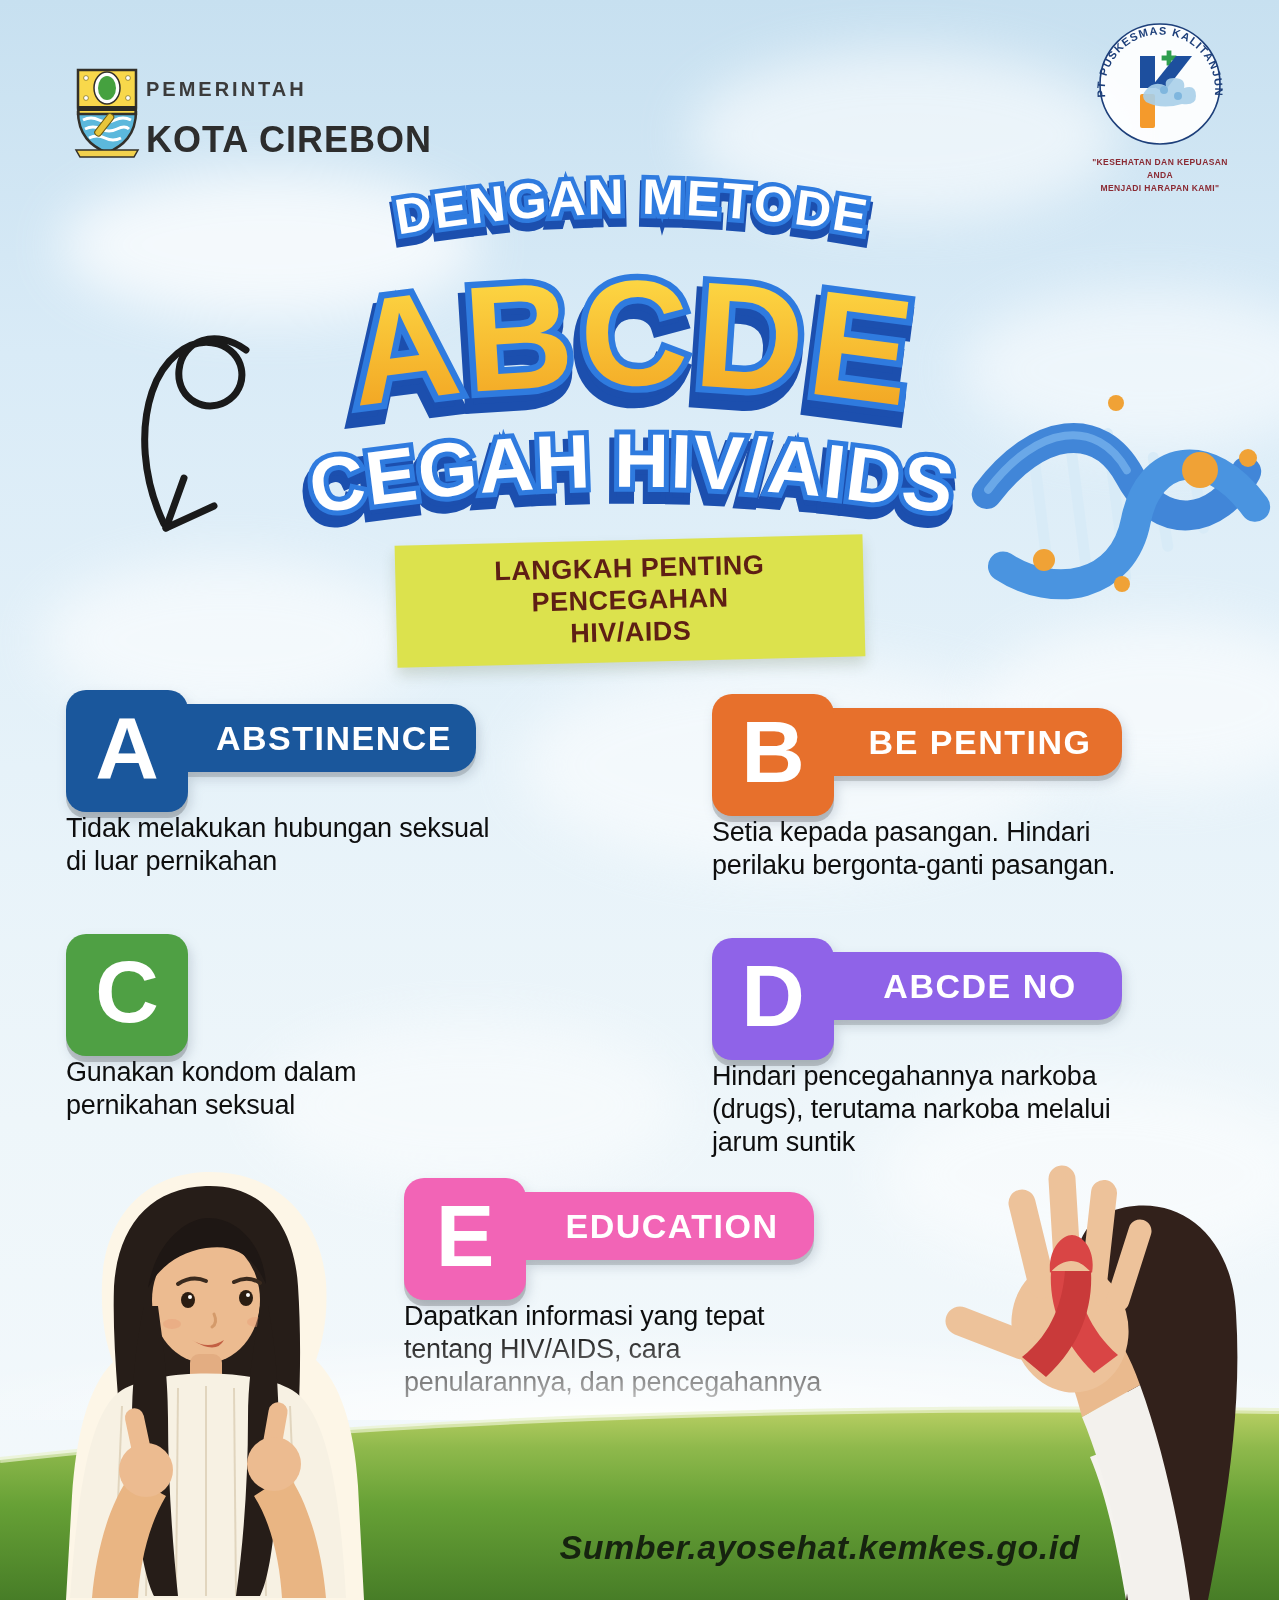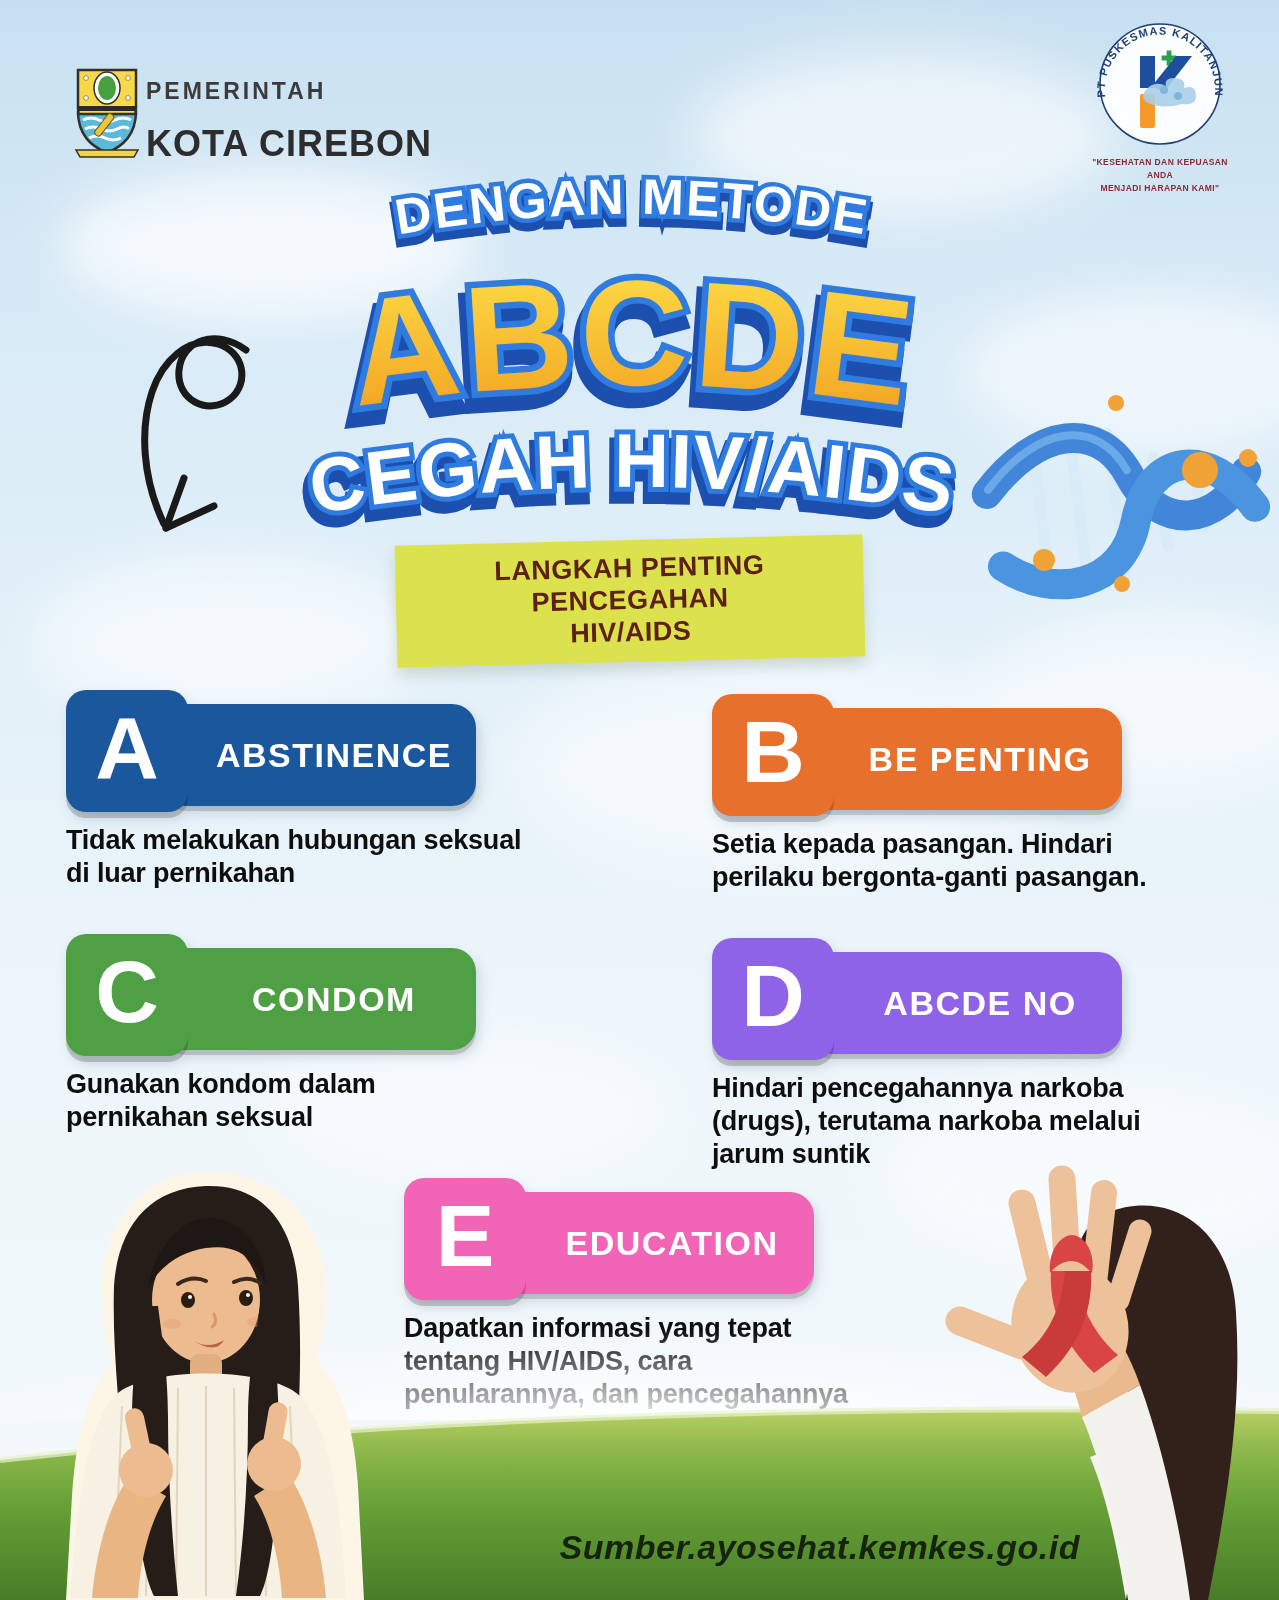--- a/index.html
+++ b/index.html
@@ -2,46 +2,46 @@
 <html><head>
 <meta charset="utf-8">
 <style>
   html,body{margin:0;padding:0;background:#9db8c8;}
   *{box-sizing:border-box;font-family:"Liberation Sans",sans-serif;}
   .poster{position:relative;width:1279px;height:1600px;overflow:hidden;margin:0 auto;
     background:linear-gradient(180deg,#c7e0f0 0%,#d9ebf7 22%,#e6f2f9 48%,#eef6fa 70%,#f4f9fc 100%);}
   .cloud{position:absolute;background:#ffffff;border-radius:50%;filter:blur(26px);}
   
   .gov{position:absolute;left:146px;top:78px;}
-  .gov .l1{font-size:23px;font-weight:700;letter-spacing:3px;color:#3b3b3b;}
+  .gov .l1{font-size:20px;font-weight:700;letter-spacing:3px;color:#3b3b3b;}
   .gov .l2{font-size:36px;font-weight:800;letter-spacing:1px;color:#2d2d2d;margin-top:18px;}
   .crest{position:absolute;left:74px;top:66px;}
   .clinic{position:absolute;left:1080px;top:20px;width:160px;text-align:center;}
   .clinic .motto{margin-top:4px;font-size:8.5px;font-weight:700;letter-spacing:.4px;color:#8a2a33;line-height:1.5;white-space:pre-line;}
   
   .title-svg{position:absolute;left:262px;top:146px;}
   .arrow-svg{position:absolute;left:106px;top:326px;}
   .dna-svg{position:absolute;left:960px;top:358px;}
   
   .banner{position:absolute;left:396px;top:540px;width:468px;height:122px;background:#dce24d;
     transform:rotate(-1.4deg);display:flex;align-items:center;justify-content:center;
     box-shadow:0 8px 14px rgba(70,90,40,.18);}
   .banner-text{font-size:27px;font-weight:800;color:#5e1f14;text-align:center;line-height:1.18;white-space:pre-line;letter-spacing:.5px;}
   
   .card{position:absolute;width:520px;}
   .badge{position:relative;height:122px;width:410px;filter:drop-shadow(3px 6px 6px rgba(40,60,90,.18));}
-  .tab{position:absolute;left:96px;top:14px;width:314px;height:102px;background:var(--c);
+  .tab{position:absolute;left:96px;top:14px;width:314px;height:68px;background:var(--c);
     border-radius:24px;display:flex;align-items:center;justify-content:center;padding-left:30px;
     box-shadow:0 5px 0 rgba(0,0,0,.14);}
   .tab-label{color:#fff;font-weight:700;font-size:34px;letter-spacing:1.5px;}
   .letterbox{position:absolute;left:0;top:0;width:122px;height:122px;background:var(--c);
     border-radius:20px;display:flex;align-items:center;justify-content:center;
     box-shadow:0 6px 0 rgba(0,0,0,.18);}
   .letter{color:#fff;font-weight:700;font-size:88px;line-height:1;transform:translateY(-3px);}
-  .desc{margin-top:12px;font-size:27px;font-weight:700;color:#0e0e0e;line-height:1.22;white-space:pre-line;letter-spacing:-.2px;}
+  .desc{font-size:27px;font-weight:400;color:#0e0e0e;line-height:1.22;white-space:pre-line;letter-spacing:-.2px;}
   
   .horizon-glow{position:absolute;left:0;top:1330px;width:1279px;height:90px;
     background:radial-gradient(60% 100% at 50% 100%,rgba(255,255,255,.95),rgba(255,255,255,0));z-index:4;}
   .grass{position:absolute;left:0;top:1375px;z-index:5;}
   .figure-left{position:absolute;left:26px;top:1156px;z-index:6;}
   .figure-right{position:absolute;left:930px;top:1145px;z-index:6;}
   .footer{position:absolute;left:390px;top:1528px;width:690px;z-index:8;text-align:right;
     font-size:34px;font-style:italic;font-weight:600;color:#16230f;letter-spacing:.5px;}
   .z2{z-index:2}.z3{z-index:3}
 </style>
@@ -179,23 +179,20 @@
       <div class="letterbox">
           <span class="letter">B</span>
         </div>
     </div>
     <div class="desc">Setia kepada pasangan. Hindari
 perilaku bergonta-ganti pasangan.</div>
   </div>
 
   <div class="card z3" style="left: 66px; top: 934px; --c: #4fa044;">
     <div class="badge">
-      <div class="tab">
-          <span class="tab-label">CONDOM</span>
-        </div>
       <div class="letterbox">
           <span class="letter">C</span>
         </div>
     </div>
     <div class="desc">Gunakan kondom dalam
 pernikahan seksual</div>
   </div>
 
   <div class="card z3" style="left: 712px; top: 938px; --c: #8f63e8;">
     <div class="badge">

